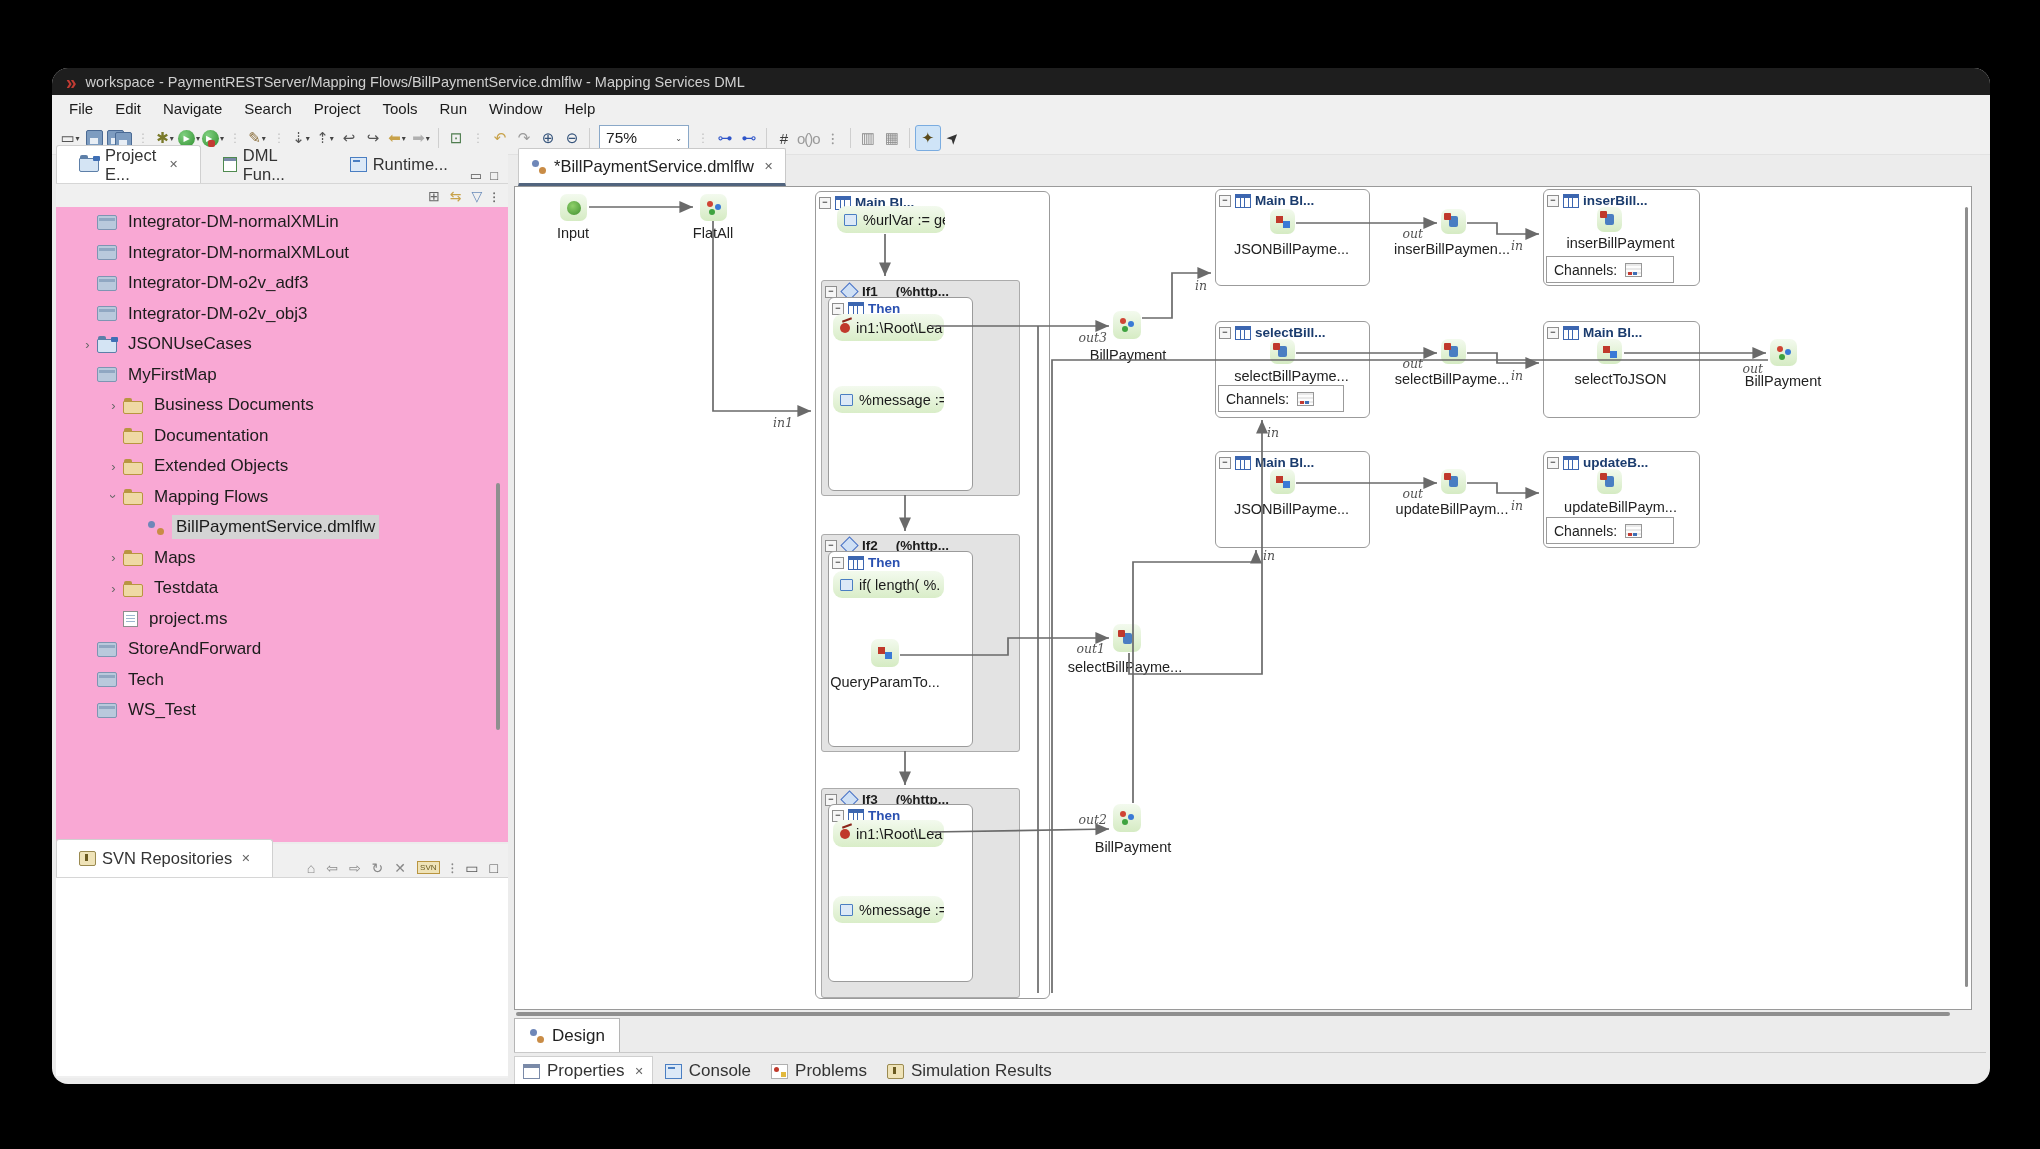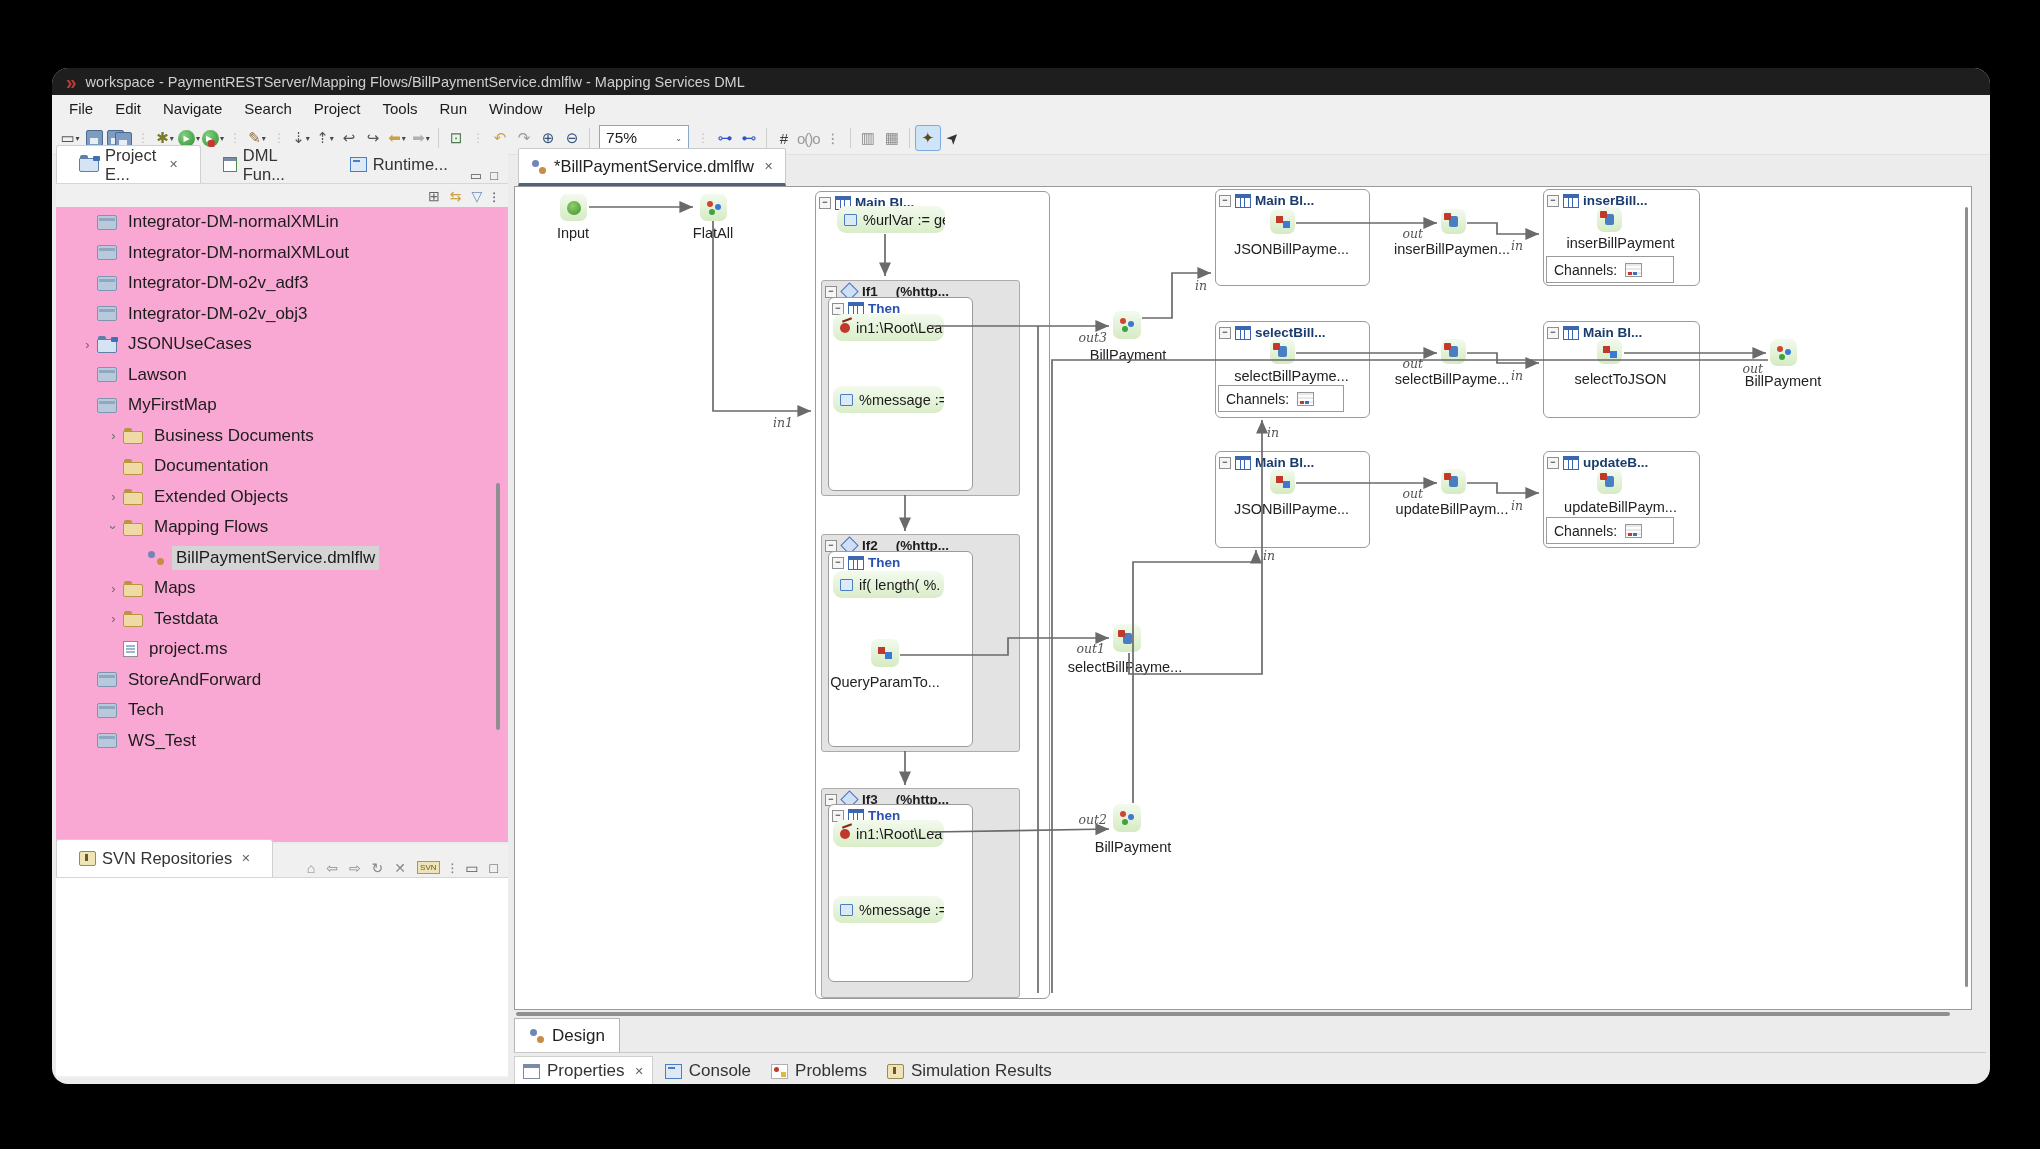--- a/index.html
+++ b/index.html
@@ -241,25 +241,20 @@
           <span class="tlabel">Integrator-DM-o2v_obj3</span>
         </div>
       <div class="trow" style="padding-left:8px;">
           <span class="chev">›</span>
           <span class="tico ic-projopen"></span>
           <span class="tlabel">JSONUseCases</span>
         </div>
       <div class="trow" style="padding-left:8px;">
           <span class="chev"></span>
           <span class="tico ic-proj"></span>
-          <span class="tlabel">Lawson</span>
-        </div>
-      <div class="trow" style="padding-left:8px;">
-          <span class="chev"></span>
-          <span class="tico ic-proj"></span>
           <span class="tlabel">MyFirstMap</span>
         </div>
       <div class="trow" style="padding-left:34px;">
           <span class="chev">›</span>
           <span class="tico ic-folder"></span>
           <span class="tlabel">Business Documents</span>
         </div>
       <div class="trow" style="padding-left:34px;">
           <span class="chev"></span>
           <span class="tico ic-folder"></span>

